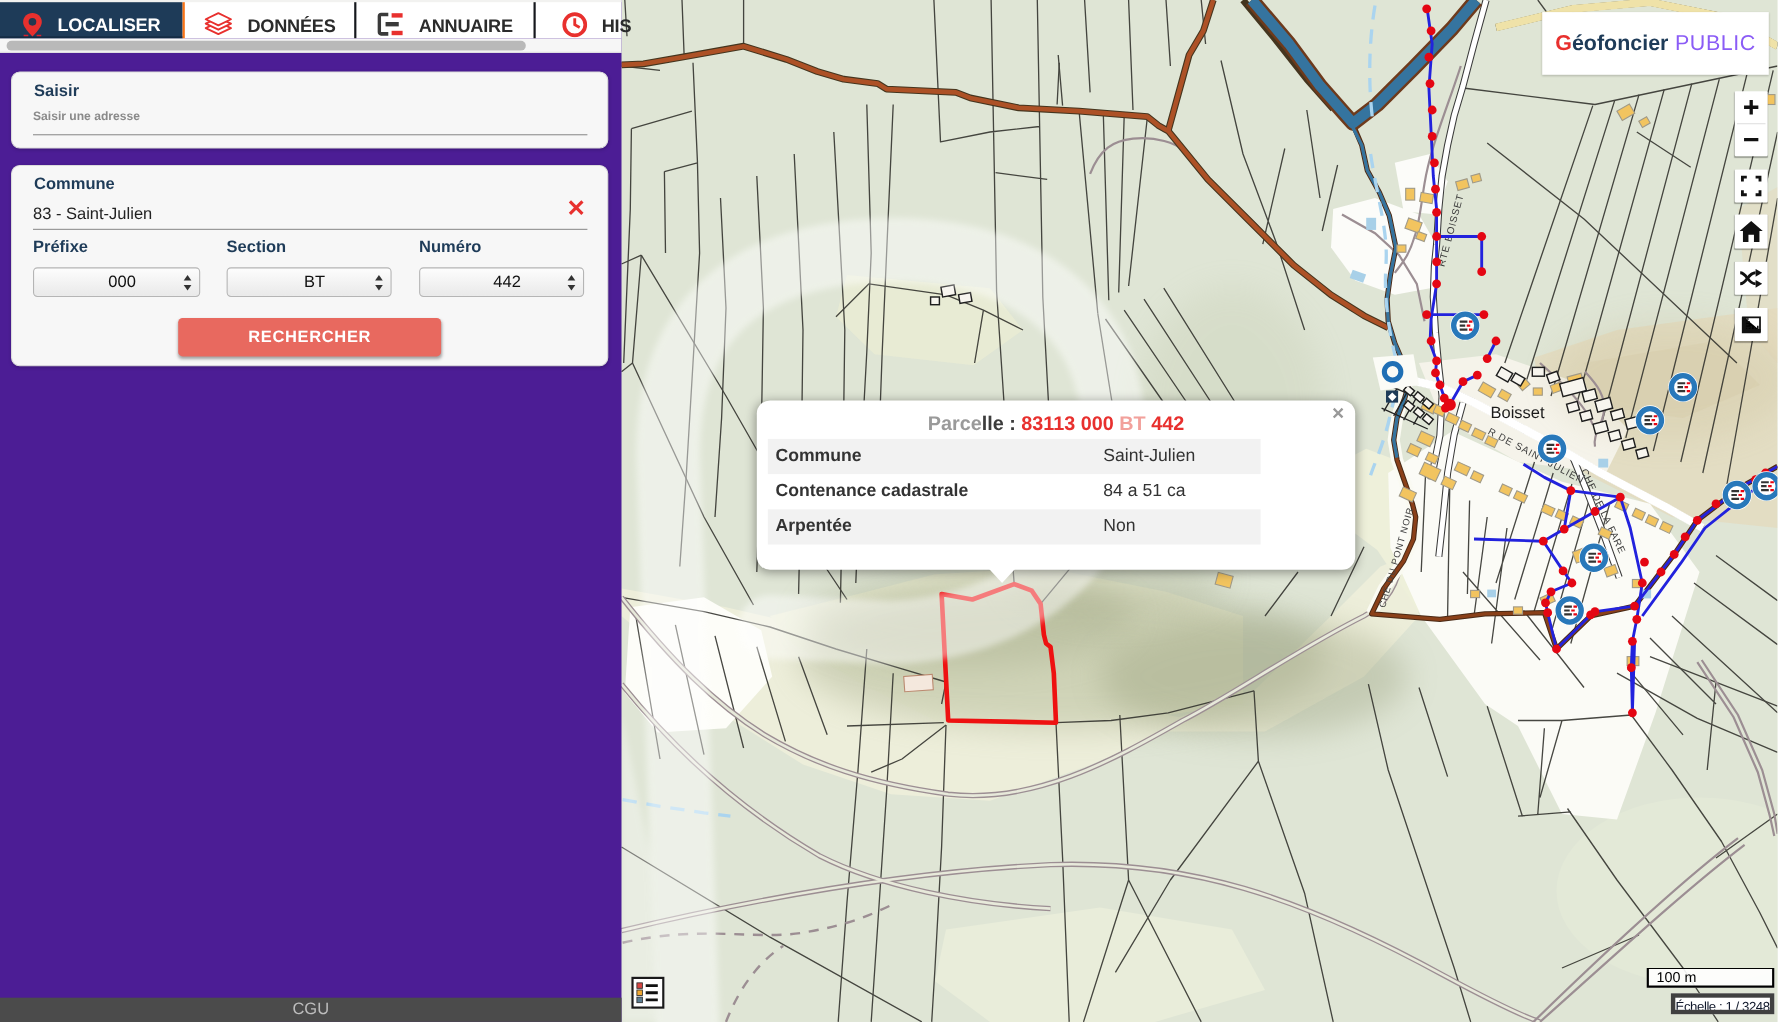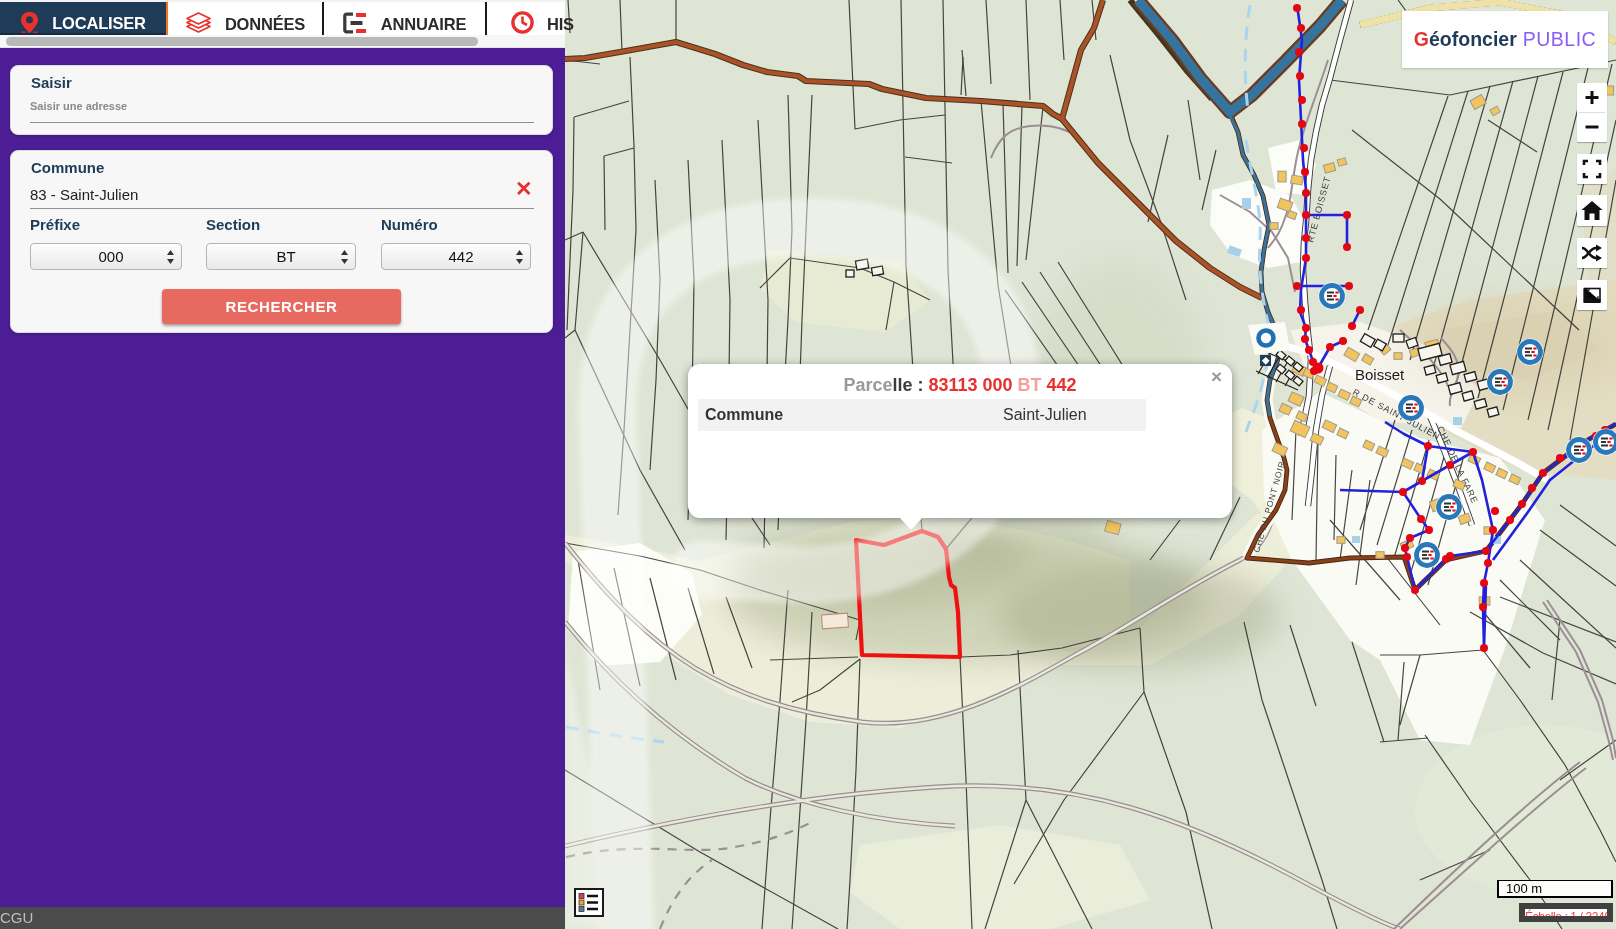--- a/index.html
+++ b/index.html
@@ -16,33 +16,33 @@
 #scrolltrack{position:absolute;left:0;top:35px;width:565px;height:13px;background:#f6f6f6;border-bottom:1px solid #e2e2e2;}
 #scrollthumb{position:absolute;left:6px;top:2px;width:472px;height:9px;background:#b9b9b9;border-radius:5px;}
 .card{position:absolute;left:10px;width:543px;background:#f7f7f7;border:1px solid #dcdcdc;border-radius:8px;box-shadow:0 1px 3px rgba(0,0,0,0.18);}
 #card1{top:65px;height:70px;}
 #card2{top:150px;height:183px;}
 .lbl{position:absolute;font-weight:bold;font-size:15px;color:#1e3b58;}
 .underline{position:absolute;height:1px;background:#8f8f8f;}
 .sel{position:absolute;height:27px;border:1px solid #b5b5b5;border-radius:4px;background:linear-gradient(#fdfdfd,#e9e9e9);font-size:15px;color:#111;line-height:25px;padding-left:10px;text-align:center;}
 .arr{position:absolute;right:6px;top:5px;width:9px;height:16px;}
 #btn{position:absolute;left:151px;top:138px;width:239px;height:35px;background:#e8695f;border-radius:4px;color:#fff;font-weight:bold;font-size:15px;text-align:center;line-height:35px;letter-spacing:0.6px;box-shadow:0 2px 3px rgba(0,0,0,0.35);}
-#cgu{position:absolute;left:0;top:907px;width:565px;height:22px;background:#4b4b4b;color:#bdbdbd;font-size:15px;text-align:left;line-height:21px;}
+#cgu{position:absolute;left:0;top:907px;width:565px;height:22px;background:#4b4b4b;color:#bdbdbd;font-size:15px;text-align:center;line-height:21px;}
 
 #logo{position:absolute;left:1402px;top:11px;width:206px;height:57px;background:#fff;z-index:10;display:flex;align-items:center;justify-content:center;font-size:19.5px;box-shadow:0 1px 2px rgba(0,0,0,0.2);white-space:nowrap;}
 .mbtn{position:absolute;left:1577px;width:30px;background:#fff;z-index:10;box-shadow:0 1px 1px rgba(0,0,0,0.3);border-radius:1px;}
 #popup{position:absolute;left:688px;top:364px;width:544px;height:154px;background:#fff;border-radius:12px;box-shadow:0 2px 10px rgba(0,0,0,0.4);z-index:15;}
 #popup .ptr{position:absolute;left:211px;top:153px;width:0;height:0;border-left:12px solid transparent;border-right:12px solid transparent;border-top:13px solid #fff;}
 #ptitle{position:absolute;left:0;top:11px;width:100%;text-align:center;font-size:18px;font-weight:bold;color:#4a4a4a;}
 #pclose{position:absolute;right:10px;top:2px;color:#999;font-size:19px;font-weight:bold;}
 .prow{position:absolute;left:10px;width:448px;height:32px;font-size:16px;color:#333;}
 .prow b{position:absolute;left:7px;top:7px;font-weight:bold;}
 .prow span{position:absolute;left:305px;top:7px;}
 #scalebar{position:absolute;left:1497px;top:880px;width:116px;height:18px;background:rgba(255,255,255,0.9);border:2px solid #000;border-top-width:1px;z-index:10;font-size:13px;color:#000;padding-left:7px;line-height:15px;}
-#echelle{position:absolute;left:1519px;top:903px;width:94px;height:19px;white-space:nowrap;overflow:hidden;background:#fff;border:6px solid #404040;z-index:10;font-size:12px;letter-spacing:-0.4px;color:#ef4444;text-align:center;line-height:17px;}
+#echelle{position:absolute;left:1519px;top:903px;width:94px;height:19px;white-space:nowrap;overflow:hidden;background:#fff;border:4px solid #404040;z-index:10;font-size:12px;letter-spacing:-0.4px;color:#0f172a;text-align:center;line-height:17px;}
 #legend{position:absolute;left:574px;top:888px;width:30px;height:29px;background:#fff;border:2px solid #1a1a1a;z-index:10;}
 </style></head>
 <body>
 <div id="stage">
 <svg id="map" width="1616" height="929" viewBox="0 0 1616 929" style="position:absolute;left:0;top:0;z-index:1">
 <defs>
 <filter id="bl" x="-40%" y="-40%" width="180%" height="180%">
           <feGaussianBlur stdDeviation="14"></feGaussianBlur>
         </filter>
 <filter id="bl2" x="-40%" y="-40%" width="180%" height="180%">
@@ -461,20 +461,28 @@
 </div>
 
 <div id="popup">
  <div class="ptr"></div>
  <div id="ptitle"><span style="color:#9a9a9a;">Parce</span><span style="color:#3c3c3c;">lle : </span><span style="color:#e8302e;">83113 000 </span><span style="color:#f2a19c;">BT</span><span style="color:#e8302e;"> 442</span></div>
  <div id="pclose">×</div>
  <div class="prow" style="top:35px;background:#f2f2f2;">
         <b>Commune</b>
         <span>Saint-Julien</span>
       </div>
+ <div class="prow" style="top:67px;">
+        <b>Contenance cadastrale</b>
+        <span>84 a 51 ca</span>
+      </div>
+ <div class="prow" style="top:99px;background:#f2f2f2;">
+        <b>Arpentée</b>
+        <span>Non</span>
+      </div>
 </div>
 
 <div id="scalebar">100 m</div>
 <div id="echelle">Échelle : 1 / 3248</div>
 <div id="legend"><svg width="26" height="25" viewBox="0 0 26 25">
         <rect x="3" y="3.5" width="5" height="5" fill="#d64541" stroke="#333" stroke-width="0.8"></rect>
         <rect x="3" y="10" width="5" height="5" fill="#f0a832" stroke="#333" stroke-width="0.8"></rect>
         <rect x="3" y="16.5" width="5" height="5" fill="#5a7d92" stroke="#333" stroke-width="0.8"></rect>
         <path d="M11,6 h11 M11,12.5 h11 M11,19 h11" stroke="#111" stroke-width="2.6"></path>
       </svg></div>

